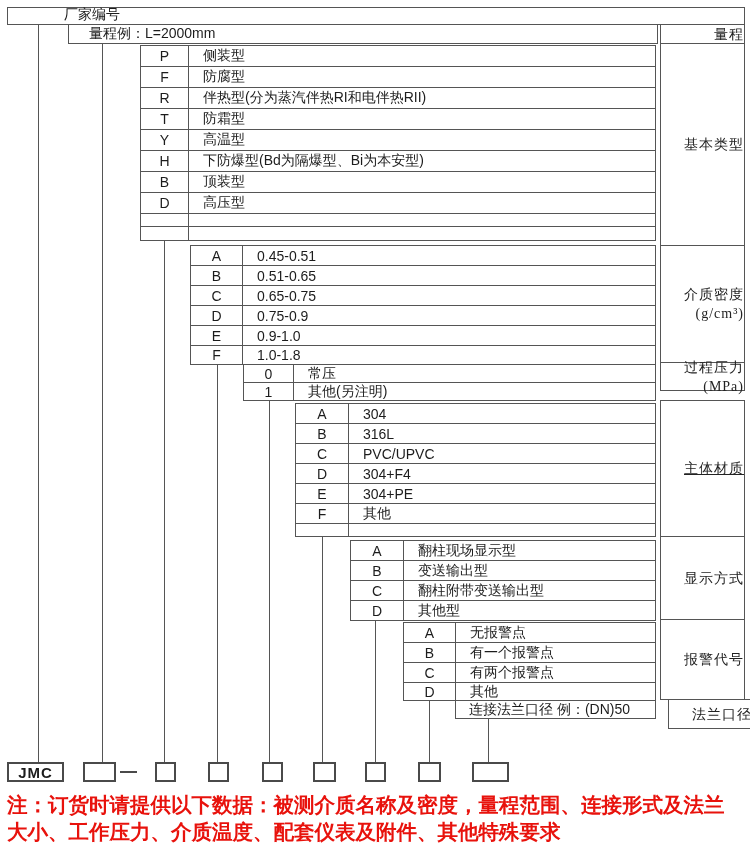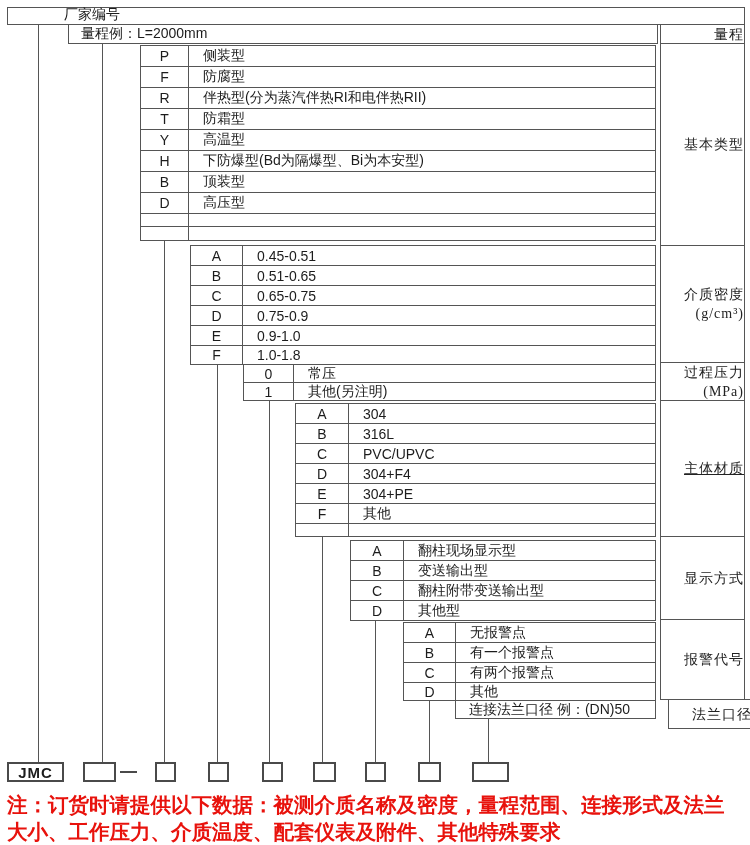--- a/index.html
+++ b/index.html
@@ -23,35 +23,35 @@
   #jmc{font-weight:bold;font-size:15px;letter-spacing:1px;}
 </style>
 </head>
 <body>
 
 <div id="canvas">
 
   <div class="toprow" style="left:7px;top:7px;width:738px;height:18px;padding-left:56px;">
     <span>厂家编号</span>
   </div>
-  <div class="toprow" style="left:68px;top:24px;width:590px;height:20px;padding-left:12px;">
+  <div class="toprow" style="left:68px;top:24px;width:590px;height:20px;padding-left:20px;">
     <span>量程例：L=2000mm</span>
   </div>
 
   <div class="cat" style="top:24px;height:20px;">
     <span>量程</span>
   </div>
   <div class="cat" style="top:43px;height:203px;">
     <span>基本类型</span>
   </div>
   <div class="cat" style="top:245px;height:118px;">
     <span>介质密度</span>
     <span>(g/cm³)</span>
   </div>
-  <div class="cat" style="top:362px;height:39px;">
+  <div class="cat" style="top:362px;height:29px;">
     <span>过程压力</span>
     <span>(MPa)</span>
   </div>
   <div class="cat" style="top:400px;height:137px;text-decoration:underline;">
     <span>主体材质</span>
   </div>
   <div class="cat" style="top:536px;height:84px;">
     <span>显示方式</span>
   </div>
   <div class="cat" style="top:619px;height:81px;">

